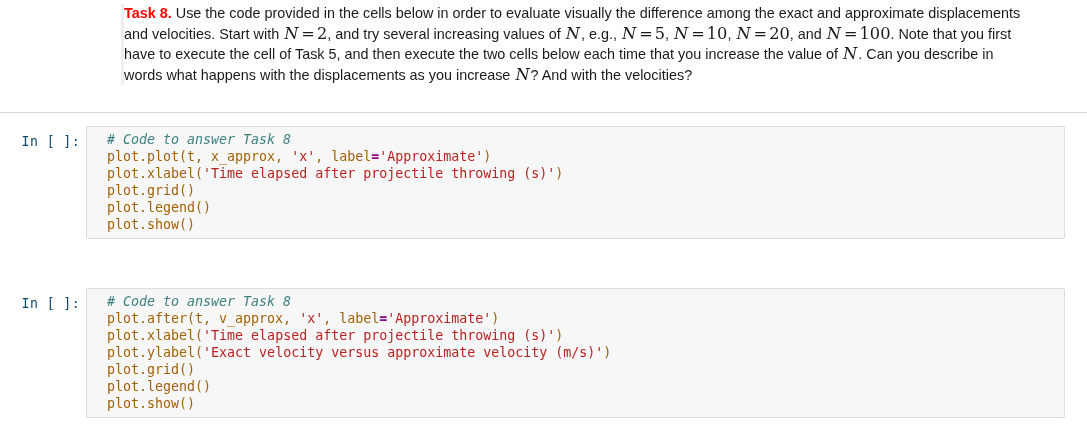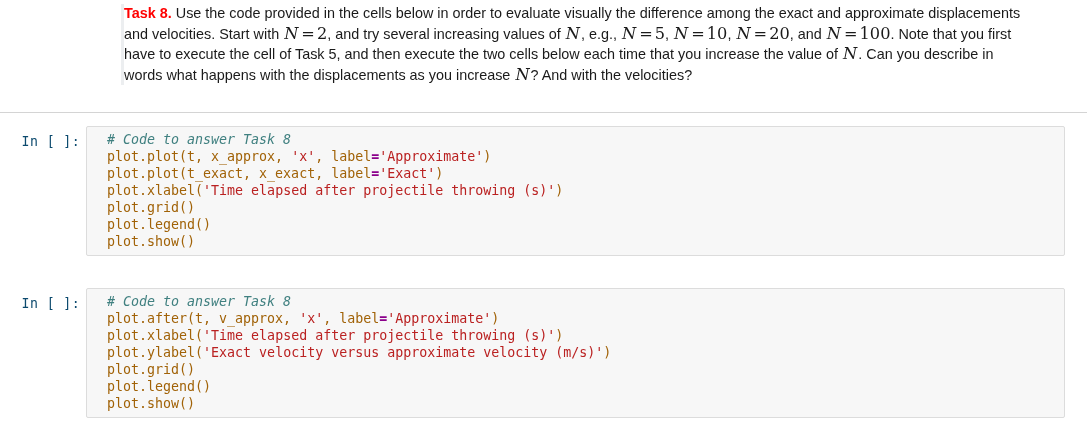--- a/index.html
+++ b/index.html
@@ -135,21 +135,20 @@
     </p>
   </div>
 </div>
 <div class="md-divider"></div>
 
 <div class="code-cell" id="cell-1">
   <div class="prompt">In [ ]:</div>
   <div class="input-area">
       <div class="code-line"><span class="tok-comment"># Code to answer Task 8</span></div>
       <div class="code-line"><span class="tok-plain">plot.plot(t, x_approx, </span><span class="tok-string">'x'</span><span class="tok-plain">, label</span><span class="tok-op">=</span><span class="tok-string">'Approximate'</span><span class="tok-plain">)</span></div>
-      <div class="code-line"><span class="tok-plain">plot.plot(t_exact, x_exact, label</span><span class="tok-op">=</span><span class="tok-string">'Exact'</span><span class="tok-plain">)</span></div>
       <div class="code-line"><span class="tok-plain">plot.xlabel(</span><span class="tok-string">'Time elapsed after projectile throwing (s)'</span><span class="tok-plain">)</span></div>
       <div class="code-line"><span class="tok-plain">plot.grid()</span></div>
       <div class="code-line"><span class="tok-plain">plot.legend()</span></div>
       <div class="code-line"><span class="tok-plain">plot.show()</span></div>
     </div>
 </div>
 
 <div class="code-cell" id="cell-2">
   <div class="prompt">In [ ]:</div>
   <div class="input-area">

